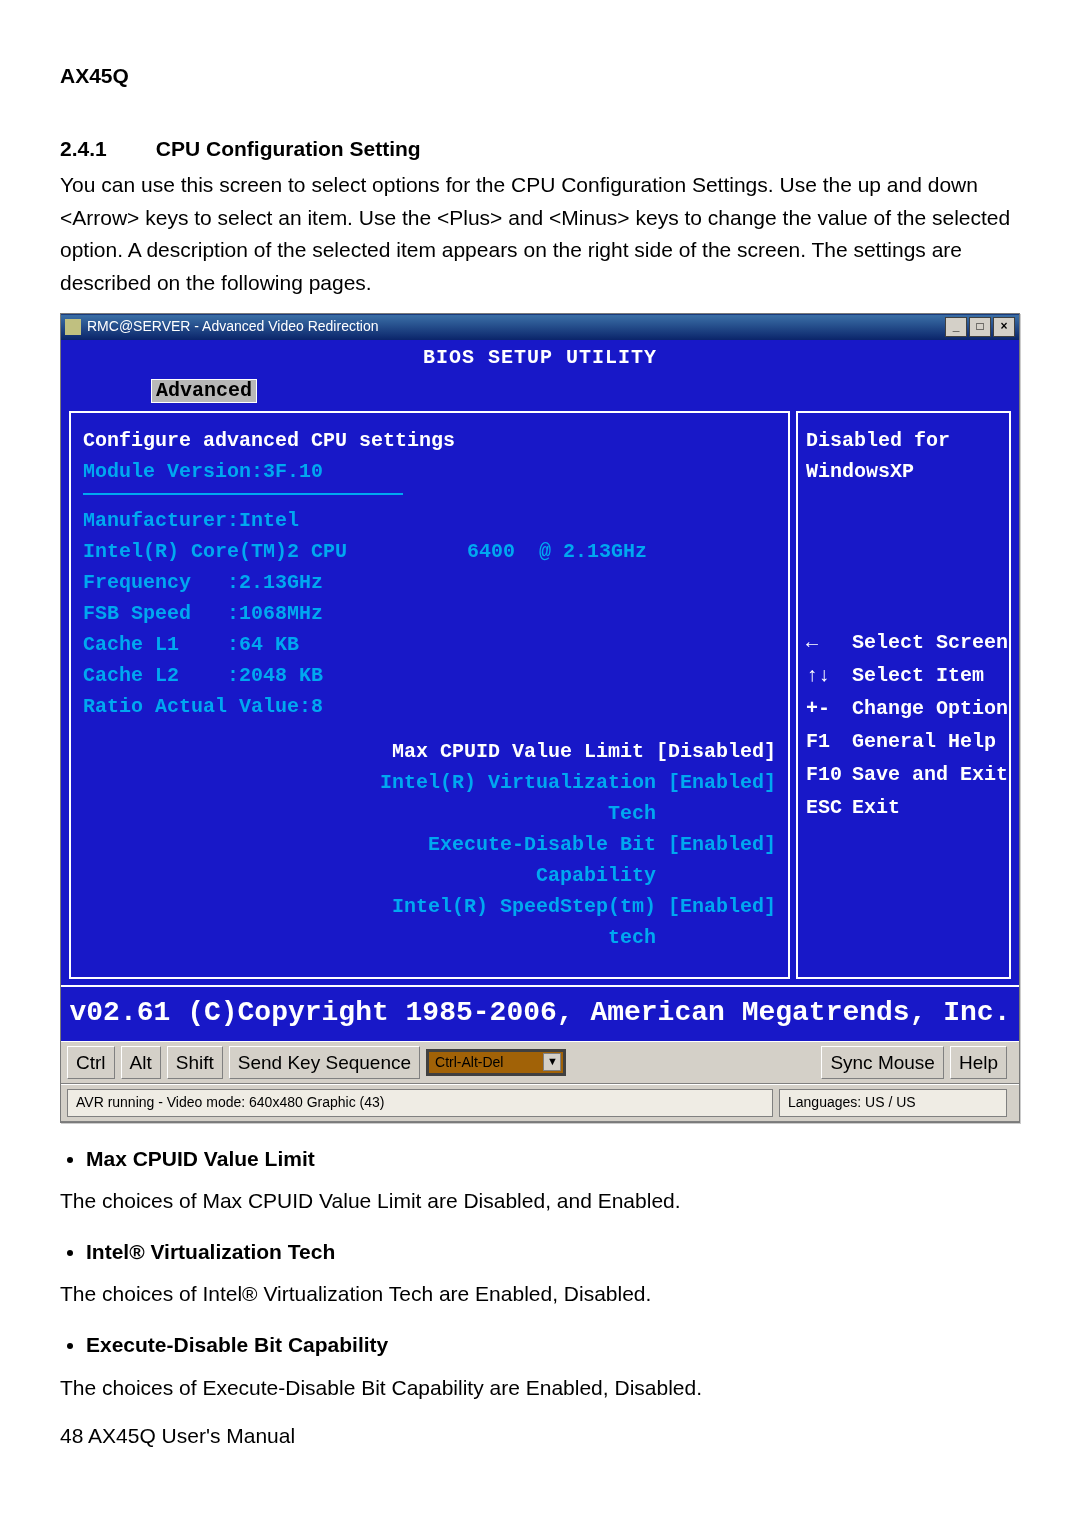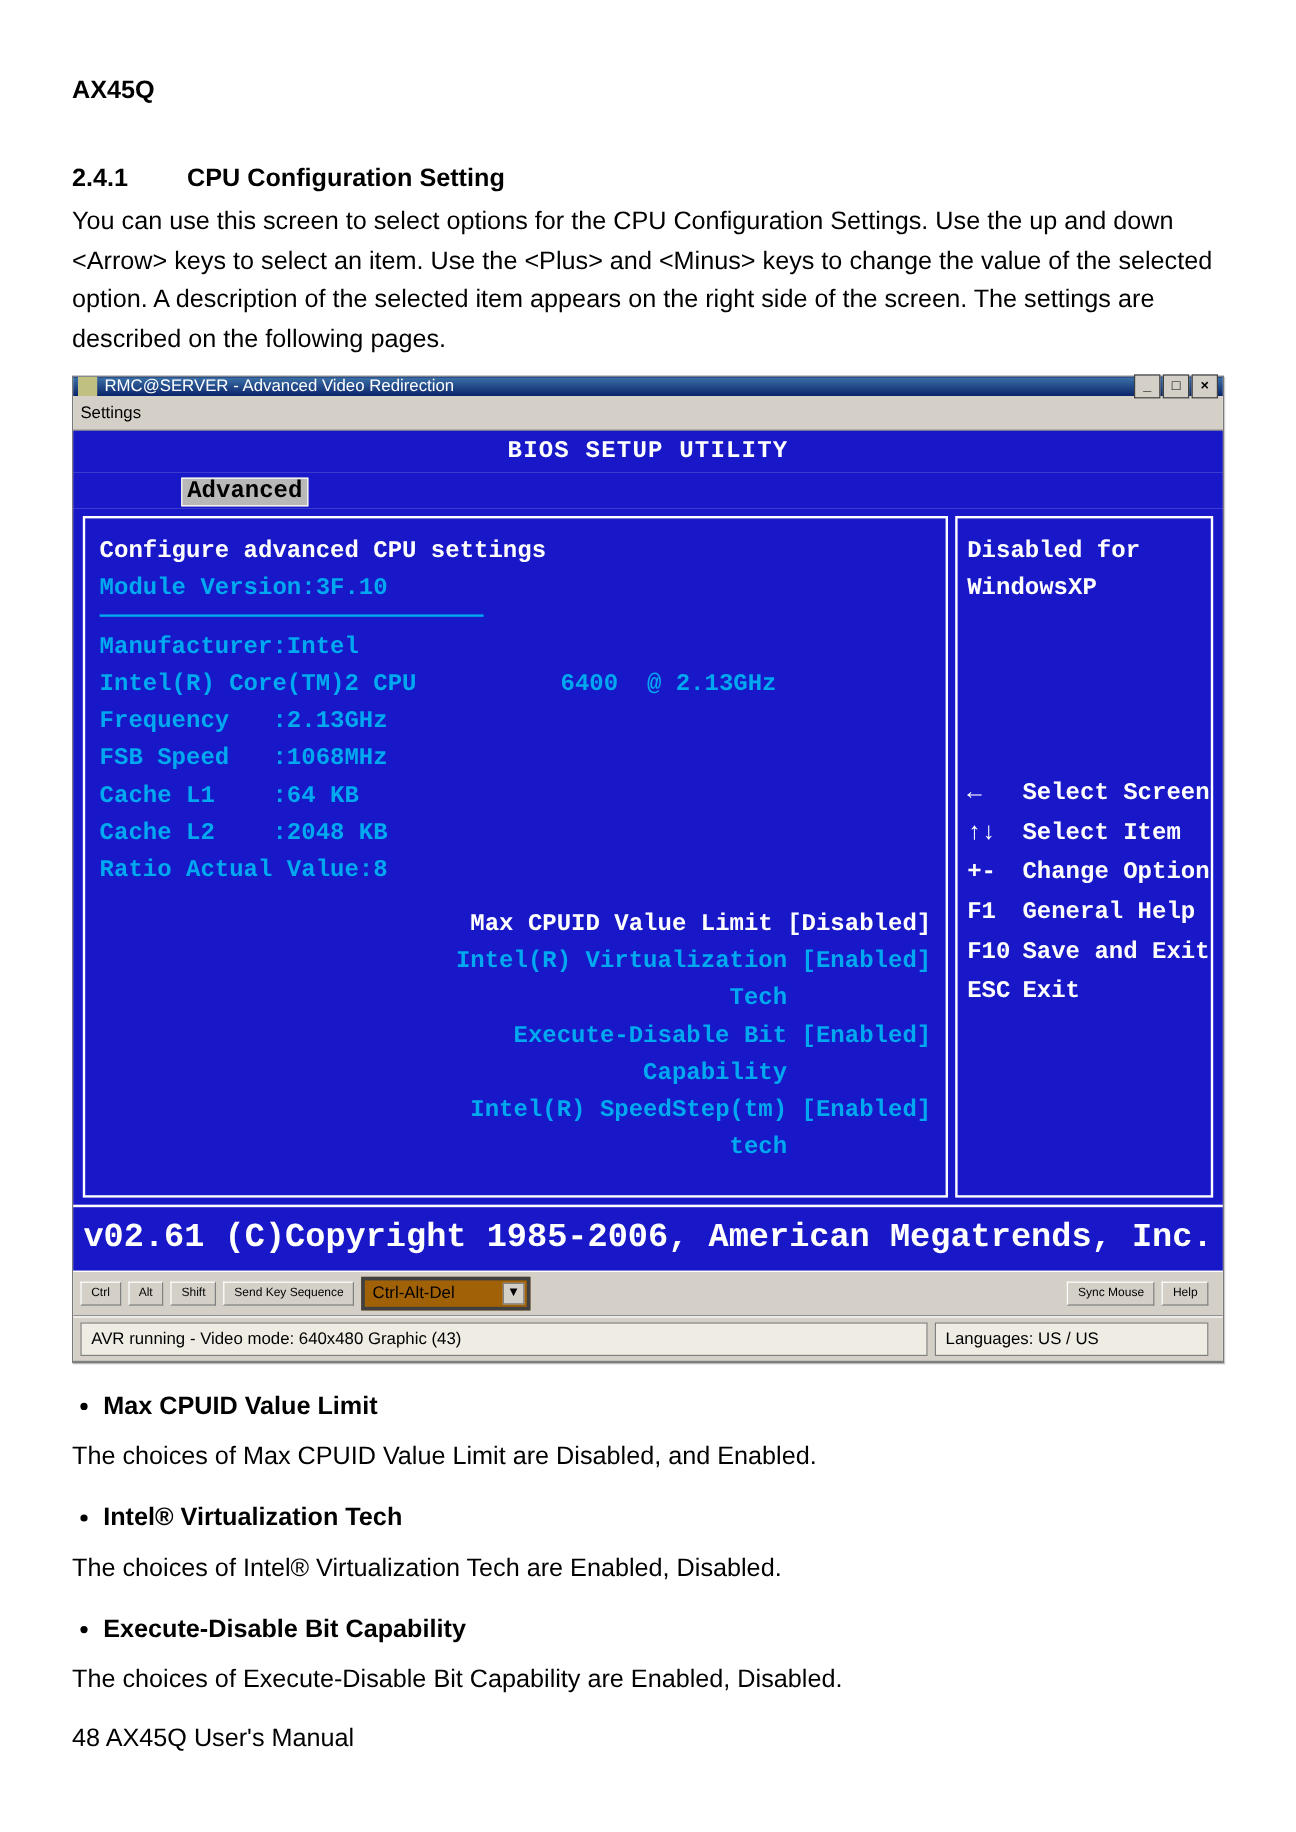--- a/index.html
+++ b/index.html
@@ -39,21 +39,21 @@
     border: 1px solid #7a7a7a;
     margin: 8px 0 20px 0;
     width: 958px;
     box-shadow: 1px 1px 0 #ccc;
     font-family: Tahoma, Arial, sans-serif;
     font-size: 16px;
   }
   .win-titlebar {
     background: linear-gradient(#0a246a, #3a6ea5 6%, #0a246a);
     color: #fff;
-    height: 16px;
+    height: 26px;
     display: flex;
     align-items: center;
     padding: 0 4px;
     font-size: 14px;
   }
   .win-titlebar .icon {
     width: 16px;
     height: 16px;
     background: #c0c080;
     margin-right: 6px;
@@ -168,21 +168,21 @@
     font-size: 14px;
     color: #000;
   }
   .btn3d {
     background: #d4d0c8;
     border: 1px solid #808080;
     border-top-color: #fff;
     border-left-color: #fff;
     padding: 1px 8px;
     margin-right: 6px;
-    font-size: 10px;
+    font-size: 19px;
   }
   .combo {
     display: inline-flex;
     align-items: center;
     background: #a16207;
     border: 3px solid #404040;
     padding: 0 2px 0 6px;
     margin-right: 6px;
   }
   .combo .arrow {
@@ -219,23 +219,20 @@
 
 <div class="win">
   <div class="win-titlebar">
     <span class="icon"></span>
     <span class="title">RMC@SERVER - Advanced Video Redirection</span>
     <div class="win-btns">
       <div class="win-btn">_</div>
       <div class="win-btn">□</div>
       <div class="win-btn">×</div>
     </div>
-  </div>
-  <div class="win-menubar">
-    <span>Settings</span>
   </div>
 
   <div class="bios">
     <div class="bios-titlebar">BIOS SETUP UTILITY</div>
     <div class="bios-tabbar">
       <span class="bios-tab">Advanced</span>
     </div>
     <div class="bios-body">
       <div class="bios-left">
         <div class="row sel">Configure advanced CPU settings</div>

